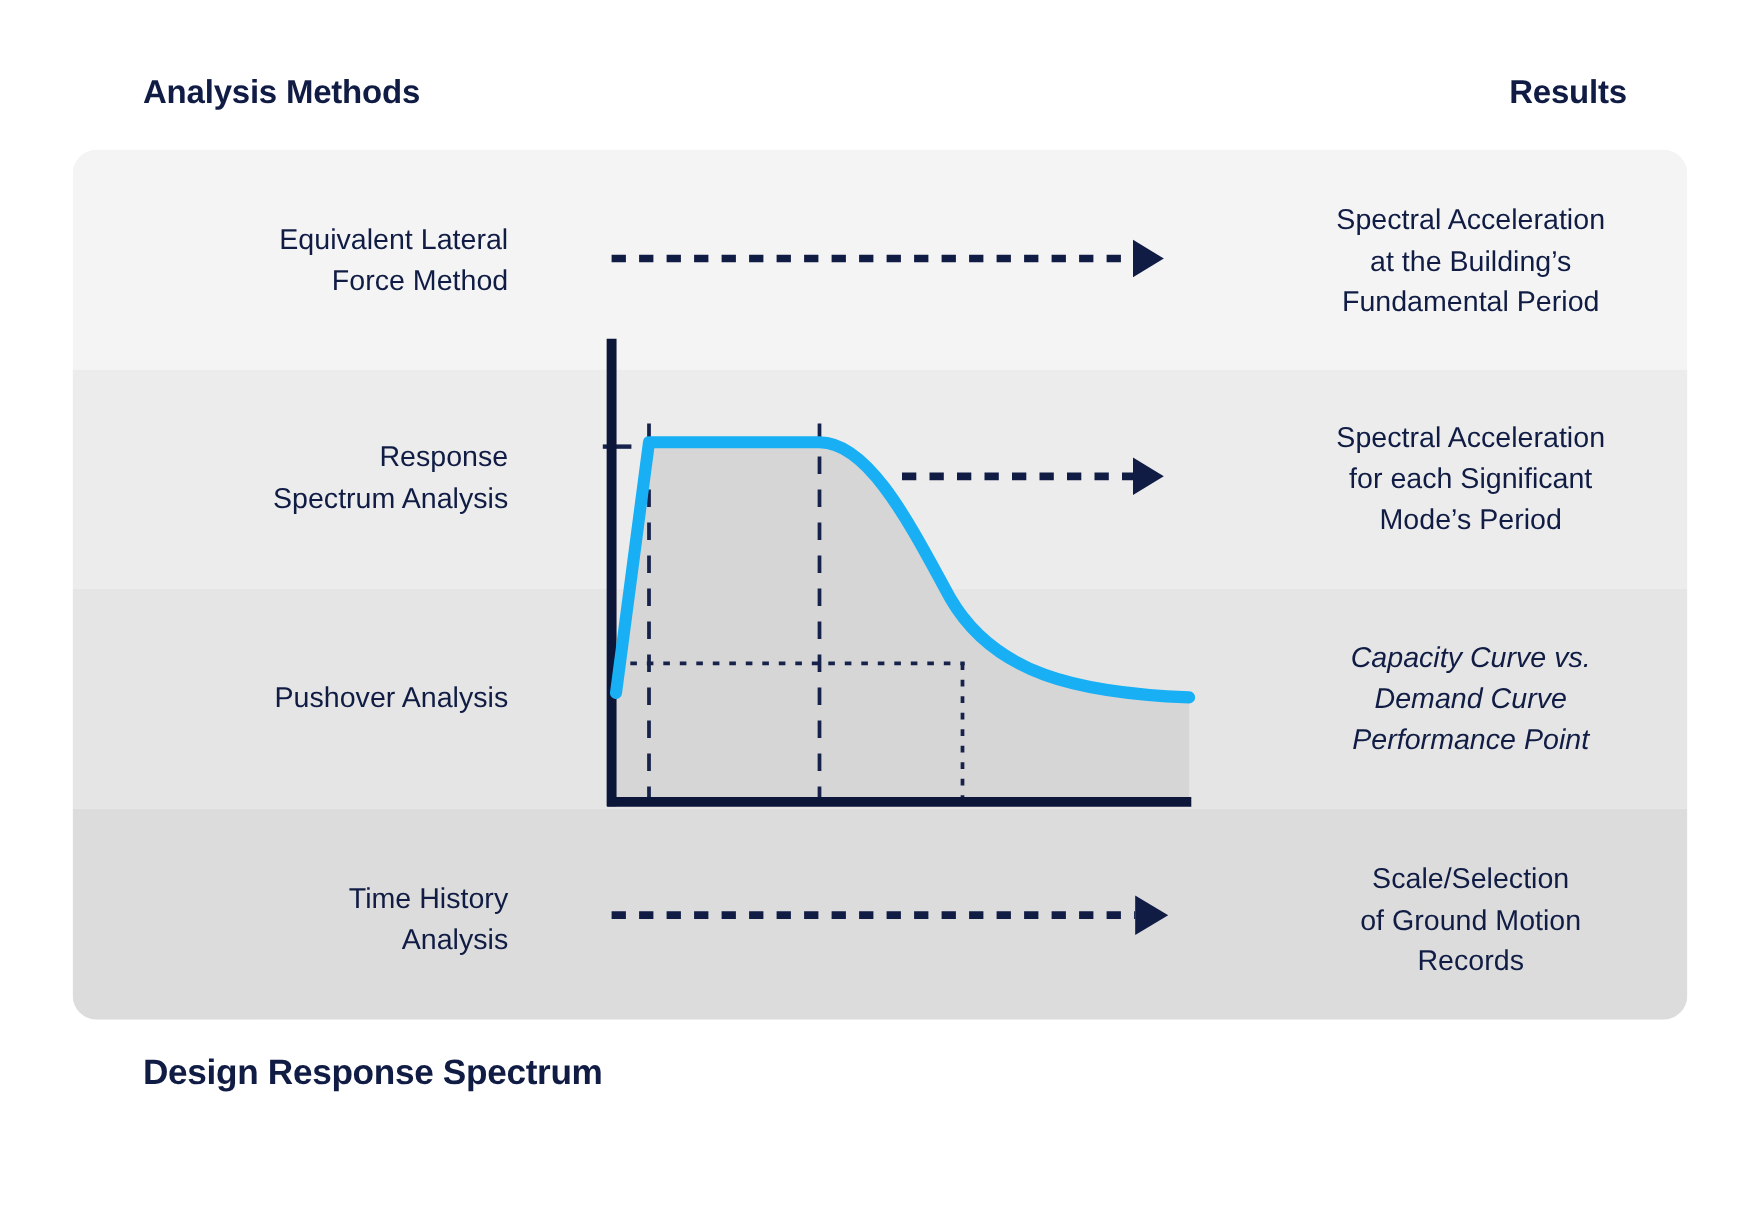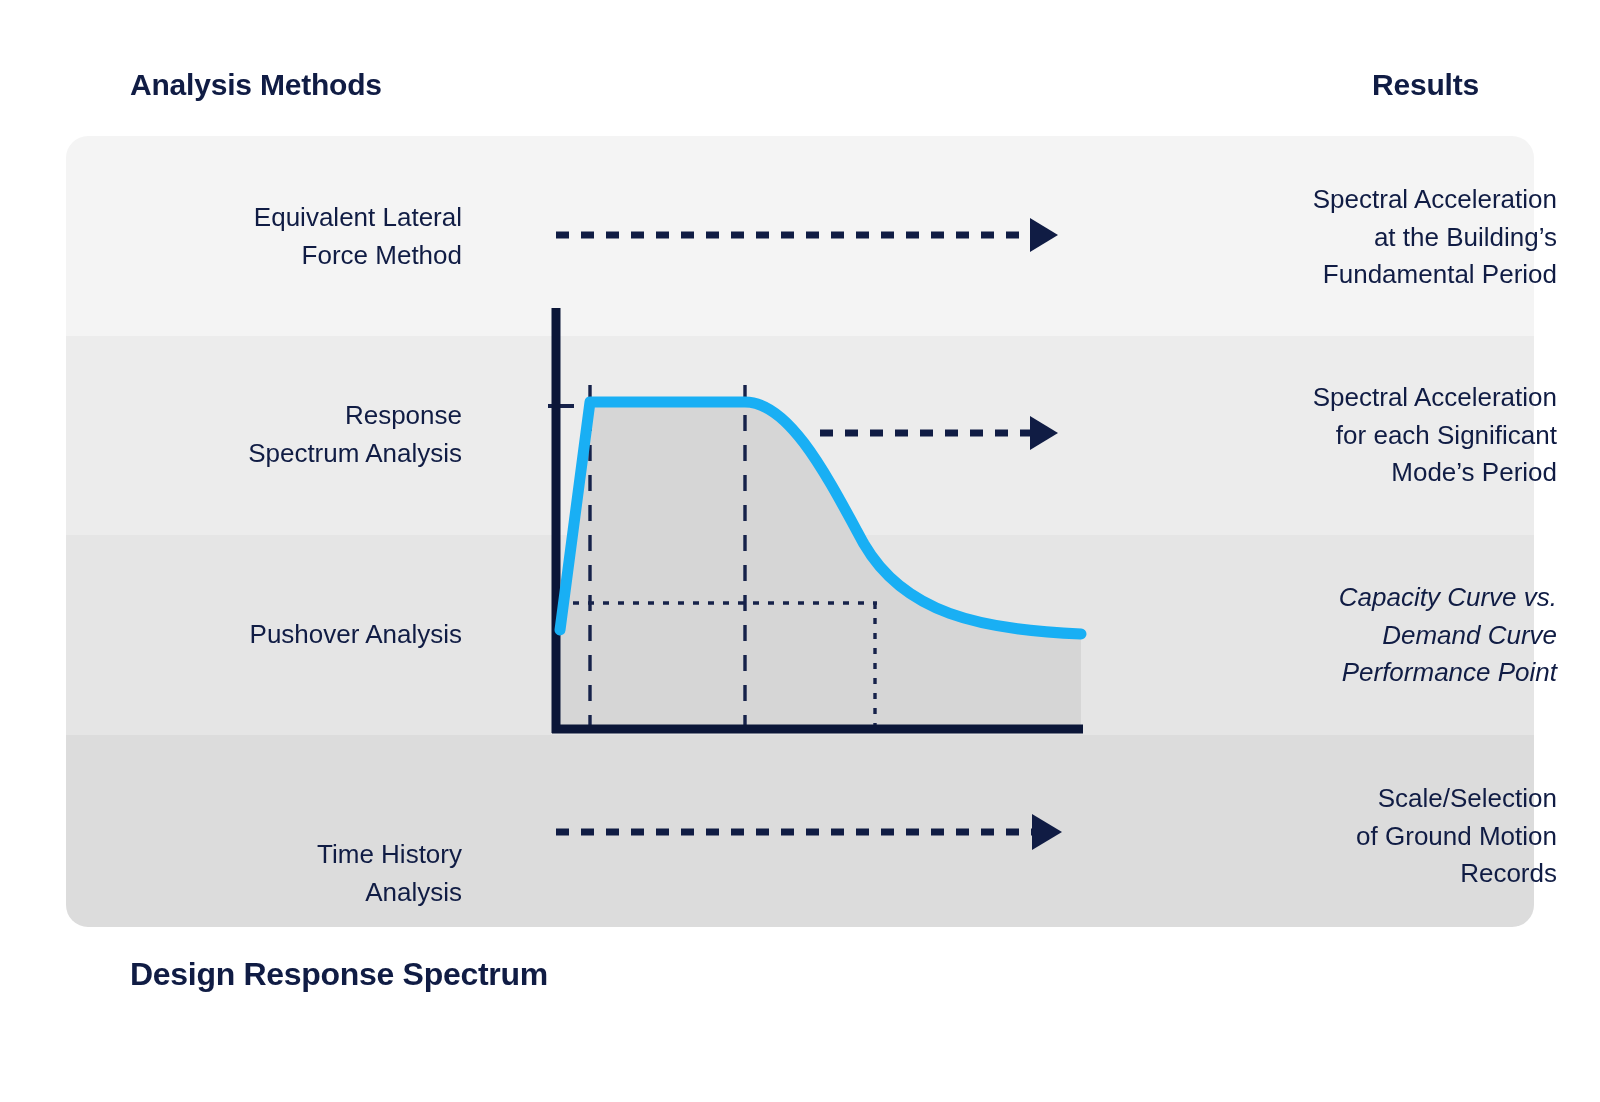--- a/index.html
+++ b/index.html
@@ -61,26 +61,26 @@
     position: absolute;
     left: 62px;
     width: 400px;
     font-size: 26px;
     line-height: 1.45;
     color: #101c44;
     text-align: right;
   }
   .result-label {
     position: absolute;
-    right: 78px;
+    right: 88px;
     width: 420px;
     font-size: 26px;
     line-height: 1.45;
     color: #101c44;
-    text-align: right;
+    text-align: center;
   }
 
   
   #chart-svg {
     position: absolute;
     left: 0; top: 0;
     width: 1600px;
     height: 1102px;
     pointer-events: none;
   }
@@ -134,21 +134,21 @@
 
   <div class="method-label" style="top:616px;">
     <div>Pushover Analysis</div>
   </div>
   <div class="result-label" style="top:579px;font-style:italic;">
     <div>Capacity Curve vs.</div>
     <div>Demand Curve</div>
     <div>Performance Point</div>
   </div>
 
-  <div class="method-label" style="top:836px;">
+  <div class="method-label" style="top:798px;">
     <div>Time History</div>
     <div>Analysis</div>
   </div>
   <div class="result-label" style="top:780px;">
     <div>Scale/Selection</div>
     <div>of Ground Motion</div>
     <div>Records</div>
   </div>
 
   <svg id="chart-svg" viewBox="0 0 1600 1102" xmlns="http://www.w3.org/2000/svg">

